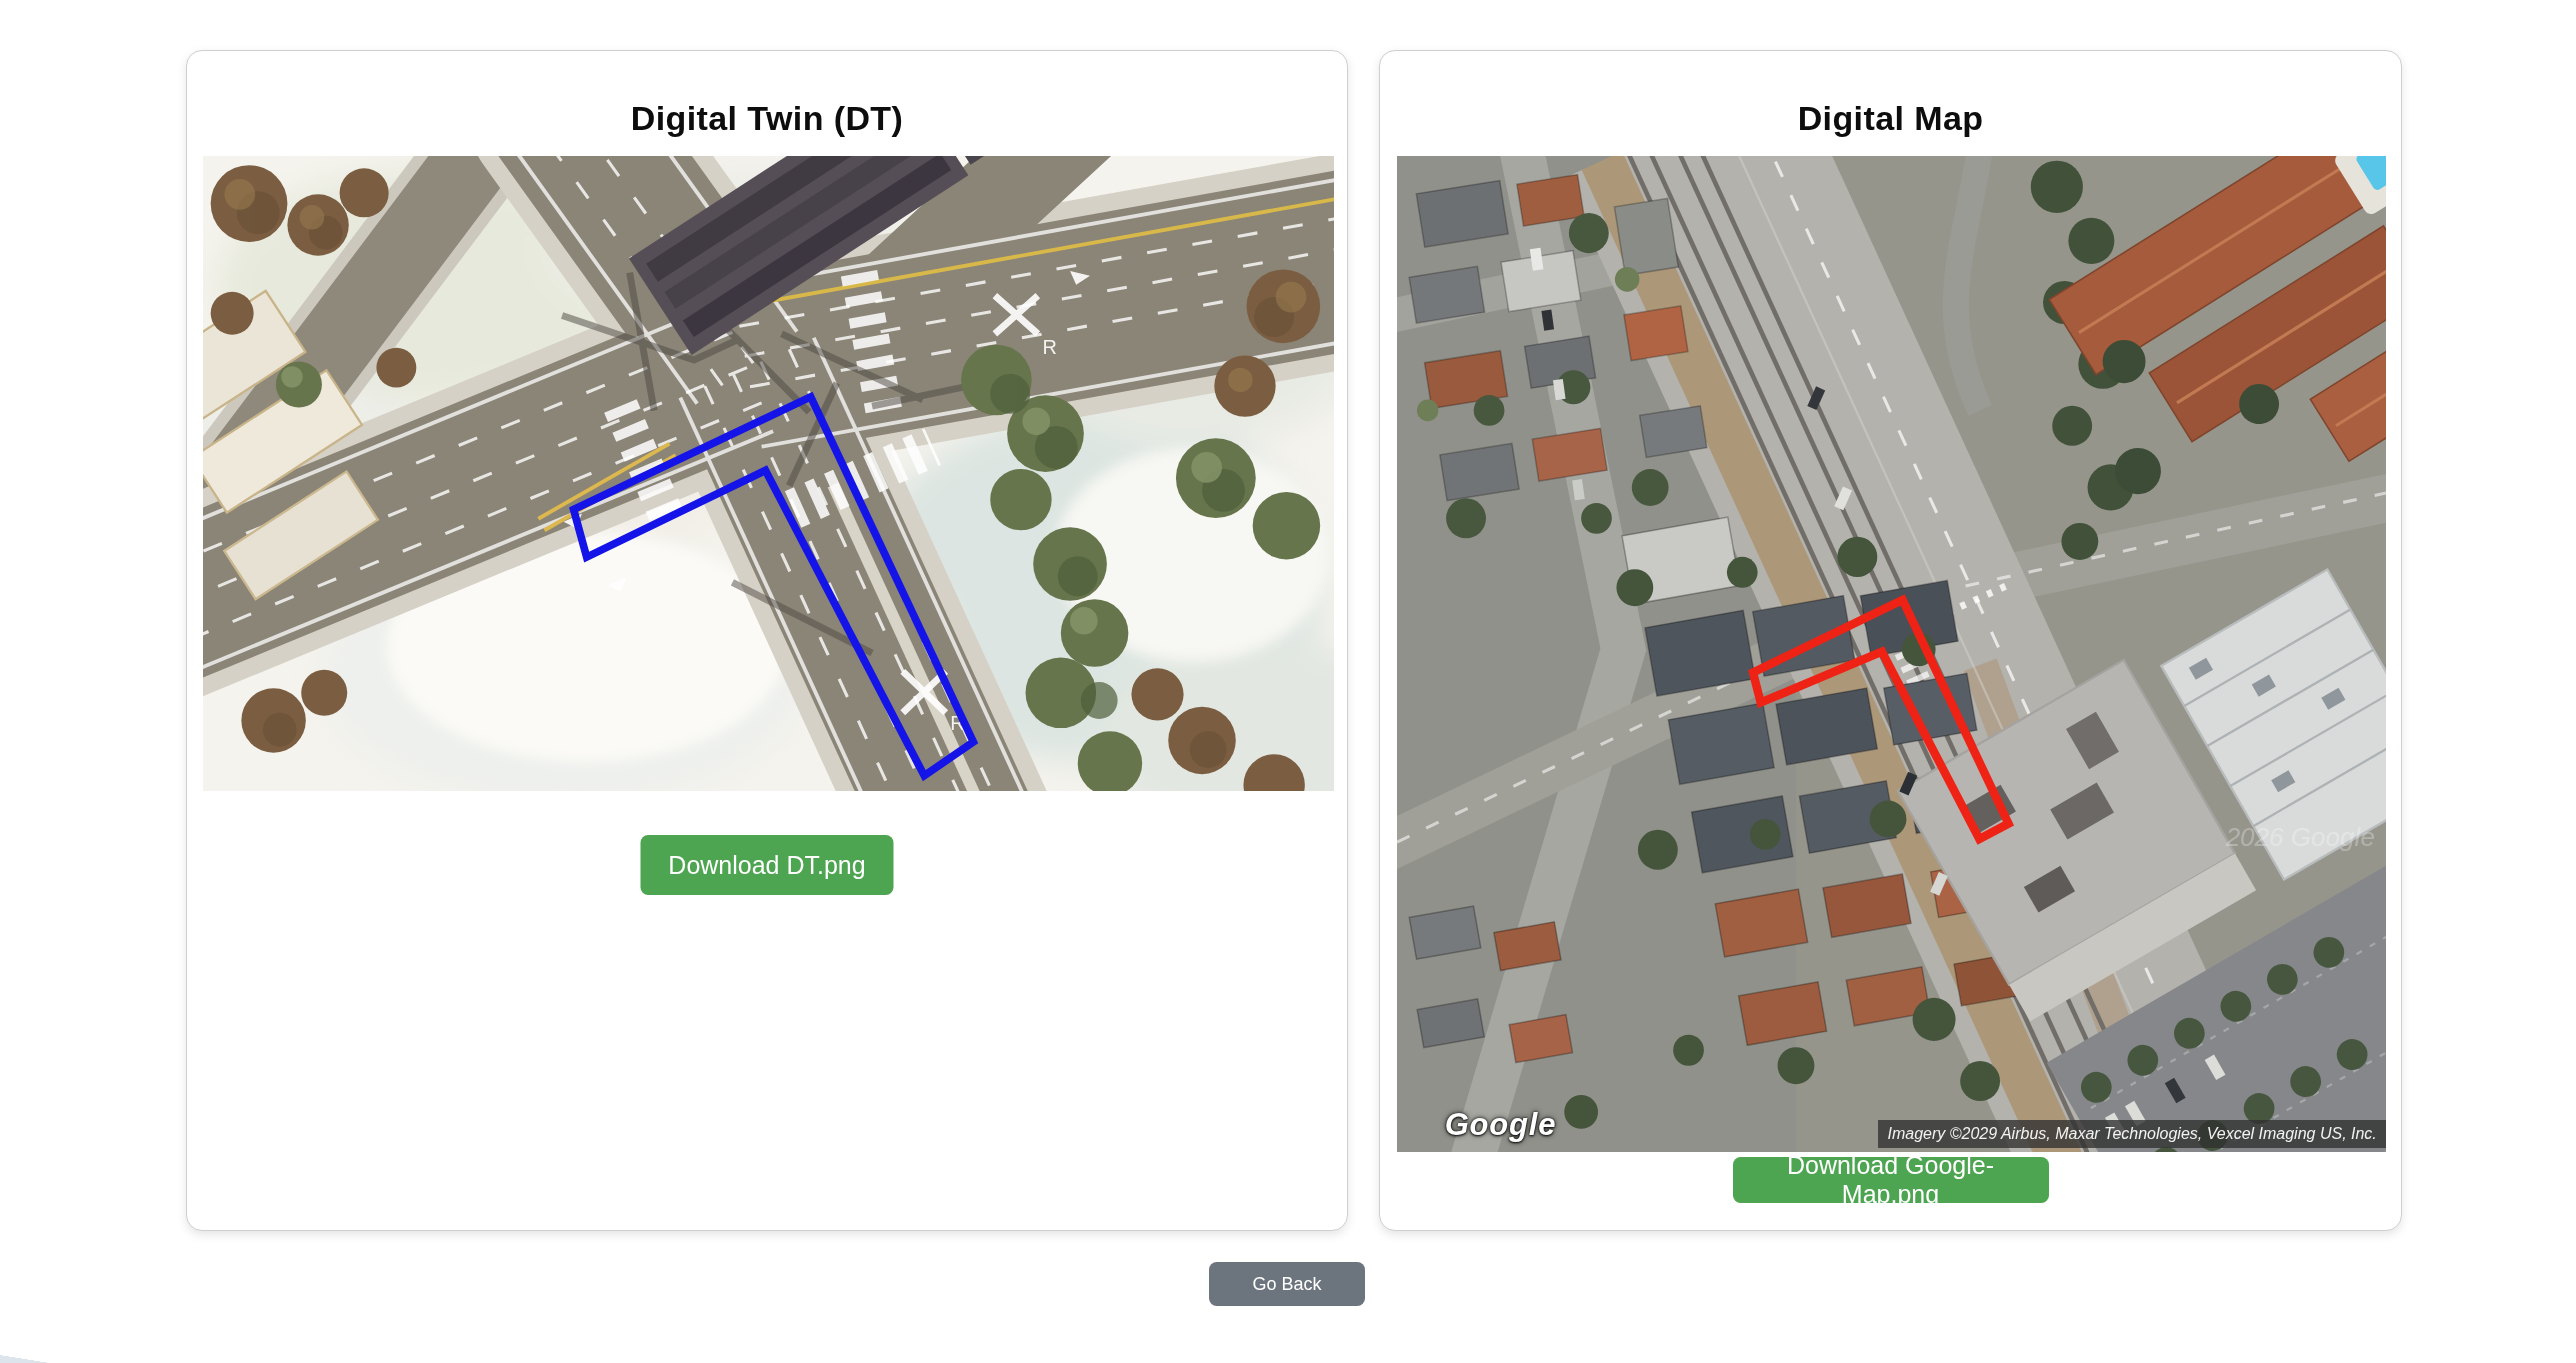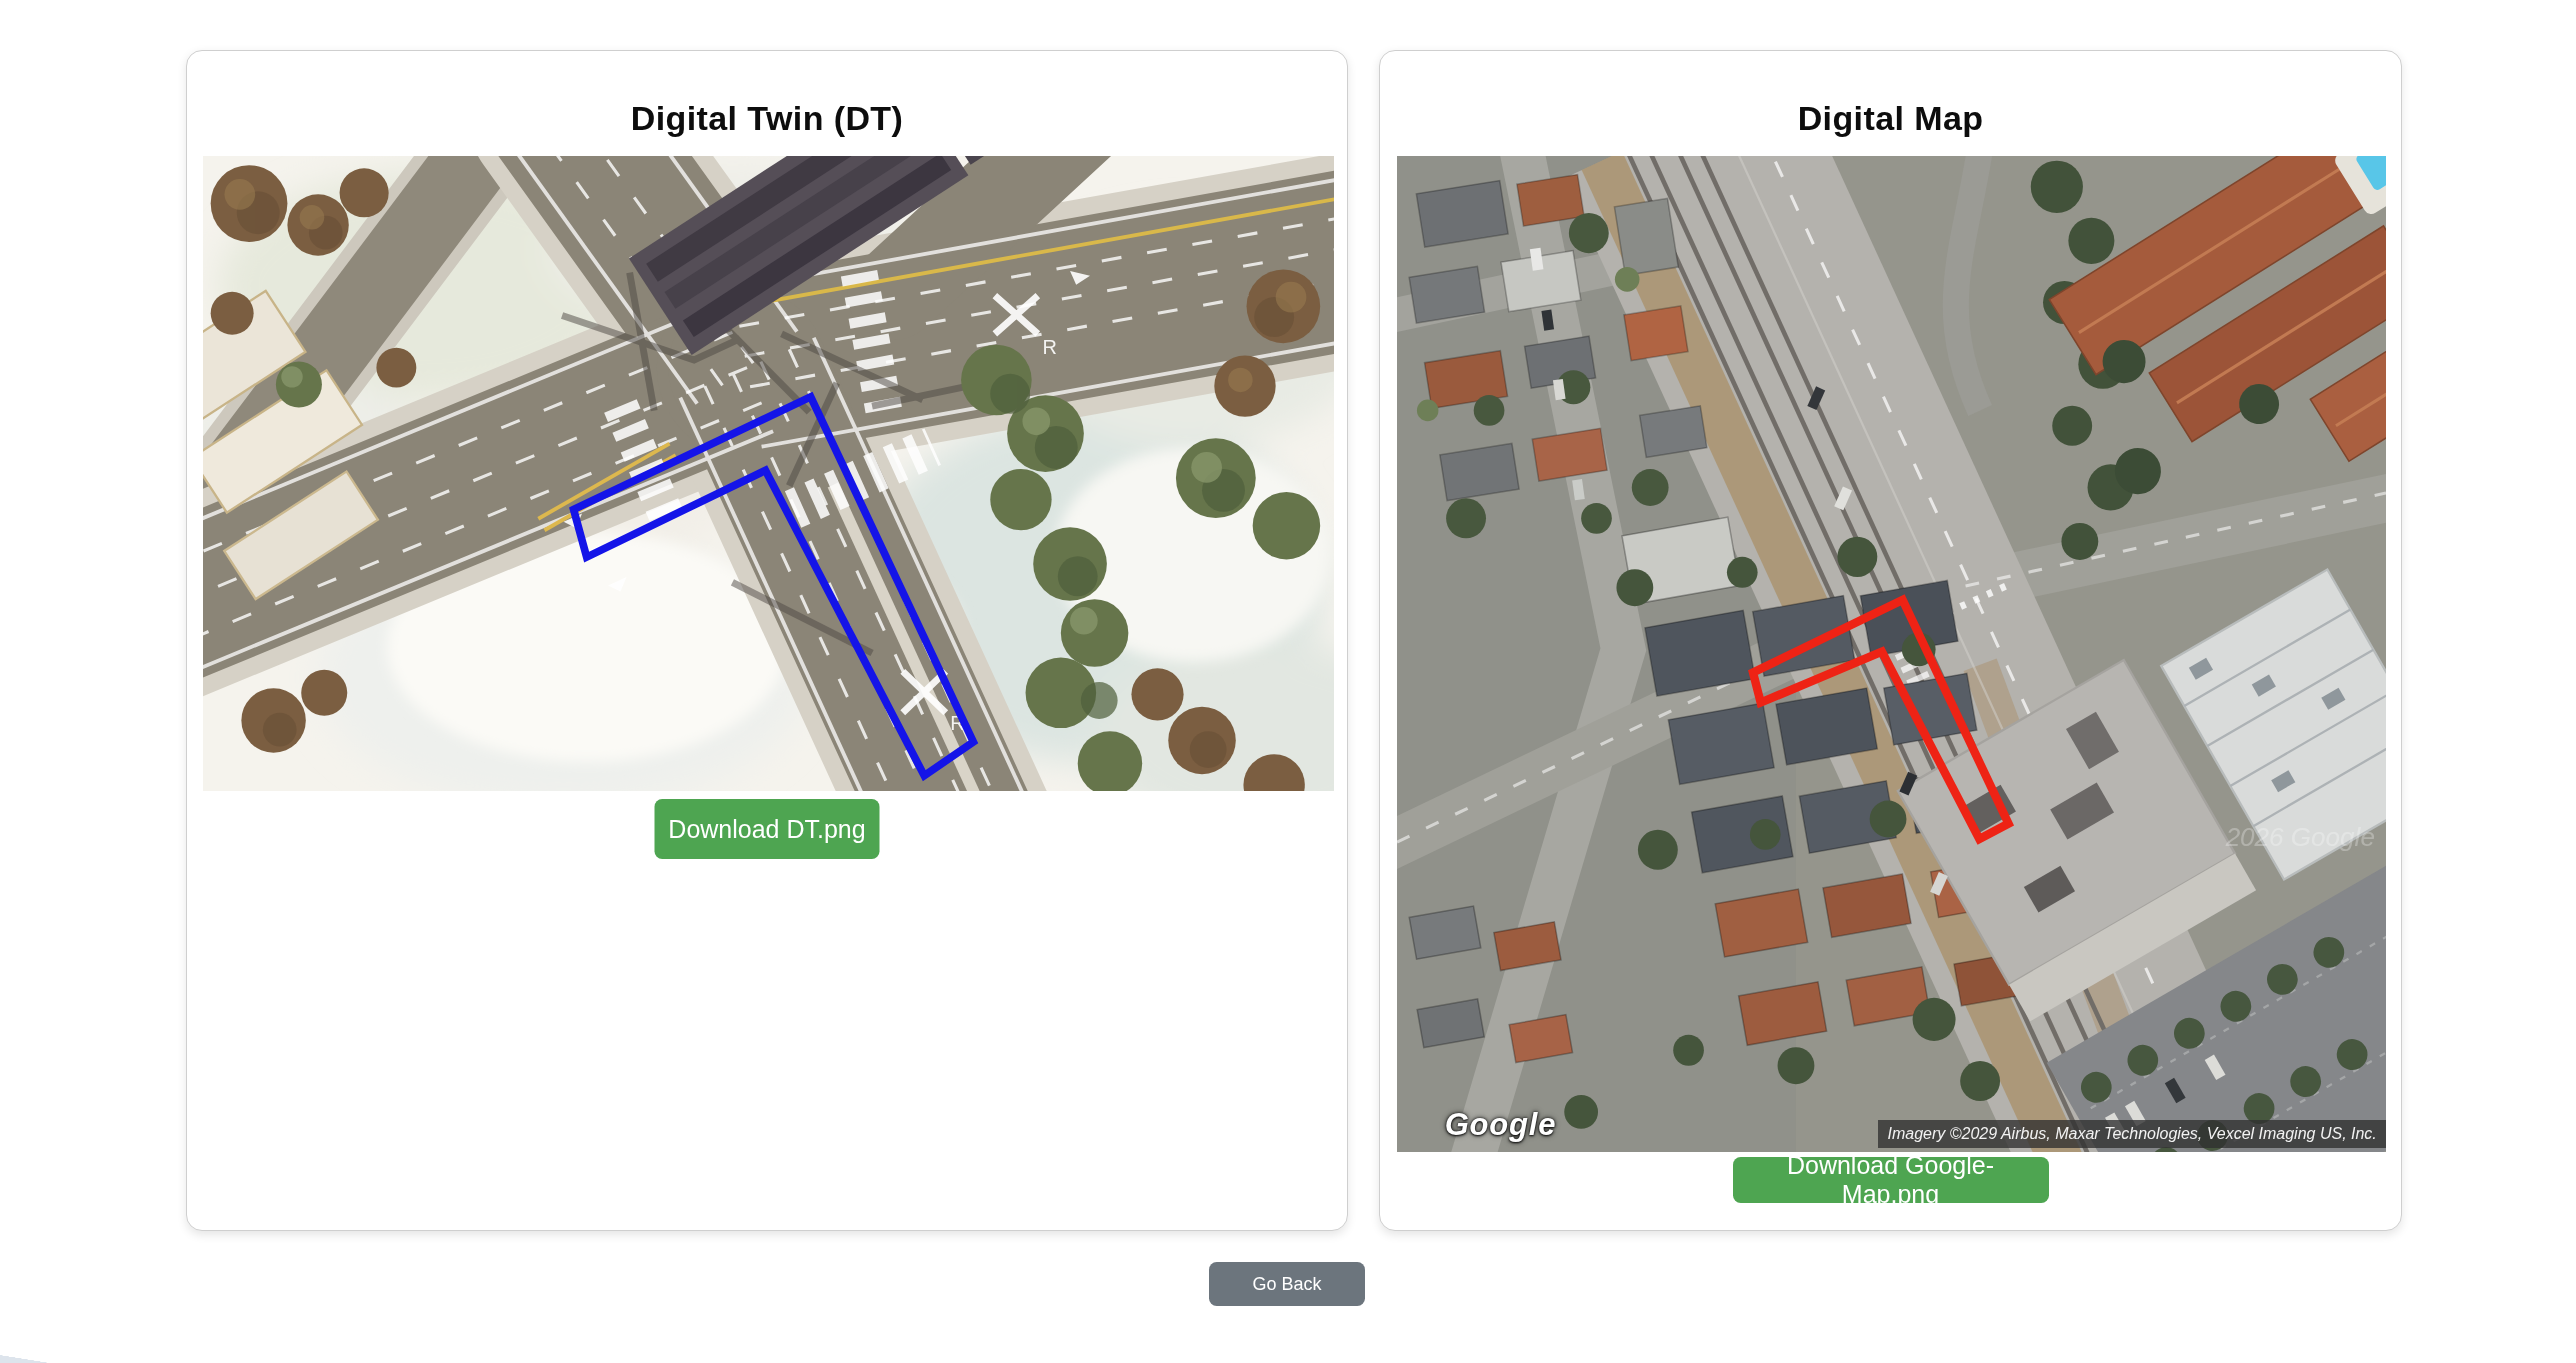--- a/index.html
+++ b/index.html
@@ -9,21 +9,21 @@
   #dt-card{left:186px;width:1160px;}
   #map-card{left:1379px;width:1021px;}
   .card-title{position:absolute;top:48px;left:0;right:0;text-align:center;font-size:34px;font-weight:bold;color:#0d0d0d;letter-spacing:0.4px;}
   .scene{position:absolute;overflow:hidden;background:#e8e6e0;}
   #dt-scene{left:16px;top:105px;width:1131px;height:635px;}
   #map-scene{left:17px;top:105px;width:989px;height:996px;font-style:italic;}
   .scene svg{display:block;width:100%;height:100%;}
   .btn{position:absolute;display:flex;align-items:center;justify-content:center;color:#fff;font-size:25px;
        border:none;border-radius:7.7px;cursor:pointer;font-family:inherit;}
   .btn-green{background:#4ea551;}
-  #dt-btn{left:50%;transform:translateX(-50%);top:748px;width:225px;height:60px;}
+  #dt-btn{left:50%;transform:translateX(-50%);top:784px;width:253px;height:60px;}
   #map-btn{left:50%;transform:translateX(-50%);top:1106px;width:316px;height:46px;}
   #go-back{position:absolute;left:1209px;top:1262px;width:156px;height:44px;background:#6c757d;color:#fff;
            font-size:18px;border:none;border-radius:7.7px;display:flex;align-items:center;justify-content:center;
            cursor:pointer;font-family:inherit;}
   .google-logo{position:absolute;left:10.7px;bottom:9.2px;font-size:31px;font-weight:bold;color:#fff;letter-spacing:0.8px;
                text-shadow:0 0 3.1px rgba(0,0,0,.9),0 0.8px 2.3px rgba(0,0,0,.8),0 0 6.1px rgba(0,0,0,.45);padding-left:37px;}
   .attribution{position:absolute;right:0;bottom:4.6px;height:28px;display:flex;align-items:center;
                background:rgba(48,48,48,.78);color:#f2f2f2;font-size:16px;padding:0 9.2px;white-space:nowrap;}
   .corner-wedge{position:absolute;left:0;bottom:0;width:69px;height:10.7px;
                 background:linear-gradient(to top right,#dde4ec 40%,rgba(255,255,255,0) 41%);}

